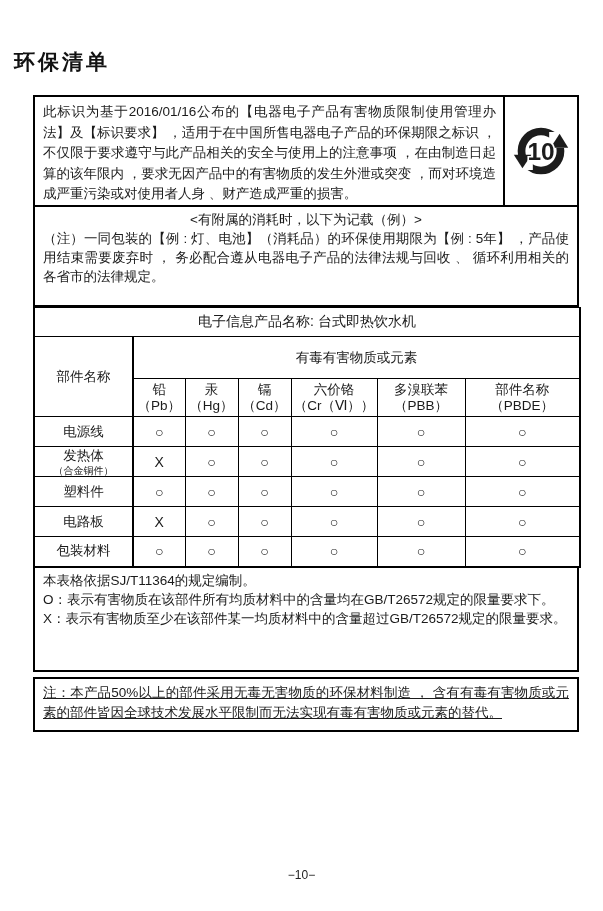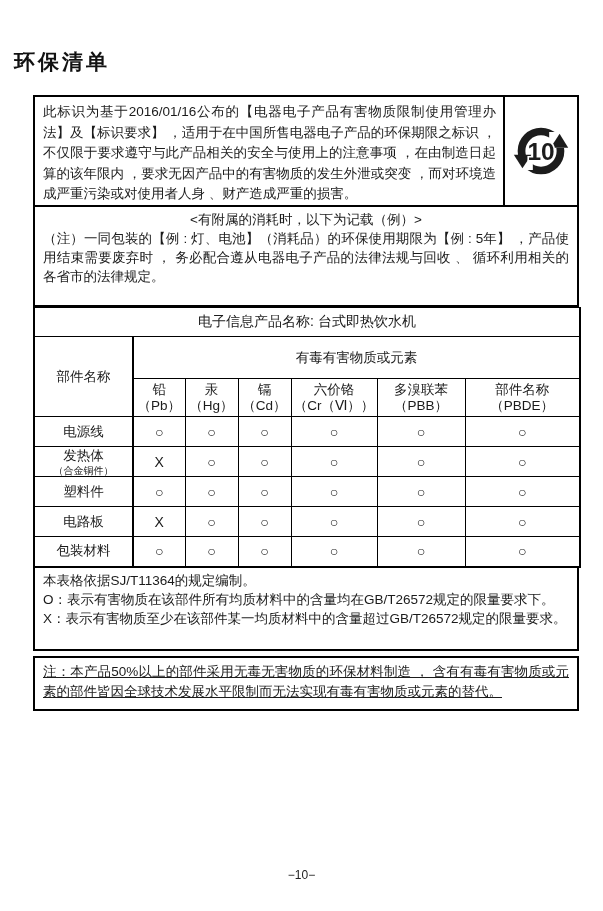--- a/index.html
+++ b/index.html
@@ -63,21 +63,21 @@
   tr.product-row td { height: 29px; font-size: 14px; }
   tr.group-row td { height: 42px; }
   tr.subhead-row td { height: 38px; line-height: 16px; font-size: 13.5px; }
   tr.data-row td { height: 30px; }
   .sub-label { display: block; font-size: 10px; line-height: 11px; }
   .sym { font-size: 14px; }
 
   
   .legend-box {
     border: 2px solid #000; border-top: none;
-    height: 83px;
+    height: 104px;
     padding: 3px 8px 2px 8px;
     font-size: 13.5px; line-height: 19px;
   }
   
   .note-box {
     border: 2px solid #000;
     margin-top: 5px;
     min-height: 55px;
     padding: 4px 8px;
     font-size: 13.5px; line-height: 20.5px;

